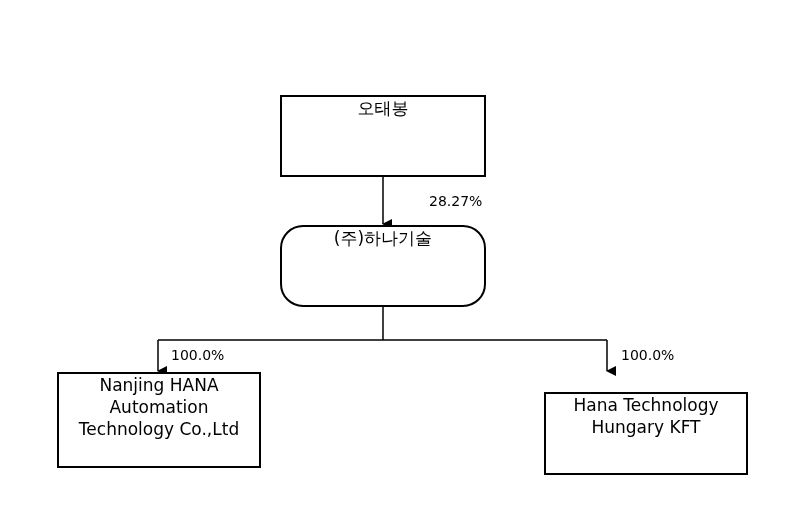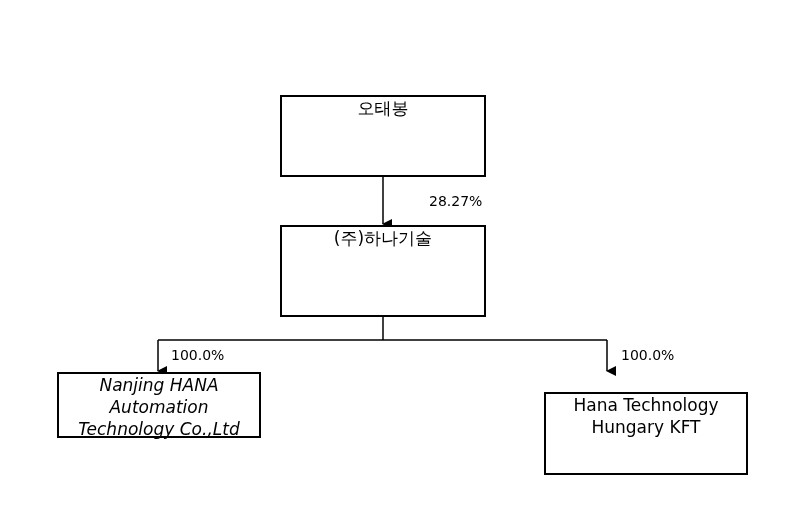--- a/index.html
+++ b/index.html
@@ -27,28 +27,28 @@
   <line x1="158" y1="340" x2="158" y2="371" stroke="#000" stroke-width="1.5" marker-end="url(#arr)"></line>
   <line x1="607" y1="340" x2="607" y2="371" stroke="#000" stroke-width="1.5" marker-end="url(#arr)"></line>
 </svg>
 
 <div class="box" style="left:280px;top:95px;width:206px;height:82px;">
   <span>오태봉</span>
 </div>
 
 <div class="label" style="left:397px;top:193px;margin-left:32px;">28.27%</div>
 
-<div class="box" style="left:280px;top:225px;width:206px;height:92px;">
+<div class="box" style="left:280px;top:225px;width:206px;height:82px;border-radius:23px;">
   <span>(주)하나기술</span>
 </div>
 
 <div class="label" style="left:171px;top:347px;">100.0%</div>
 <div class="label" style="left:621px;top:347px;">100.0%</div>
 
-<div class="box" style="left:57px;top:372px;width:204px;height:66px;font-style:italic;">
+<div class="box" style="left:57px;top:372px;width:204px;height:96px;">
   <span>Nanjing HANA
 Automation
 Technology Co.,Ltd</span>
 </div>
 
 <div class="box" style="left:507px;top:392px;width:204px;height:83px;margin-left:37px;">
   <span>Hana Technology
 Hungary KFT</span>
 </div>
 

